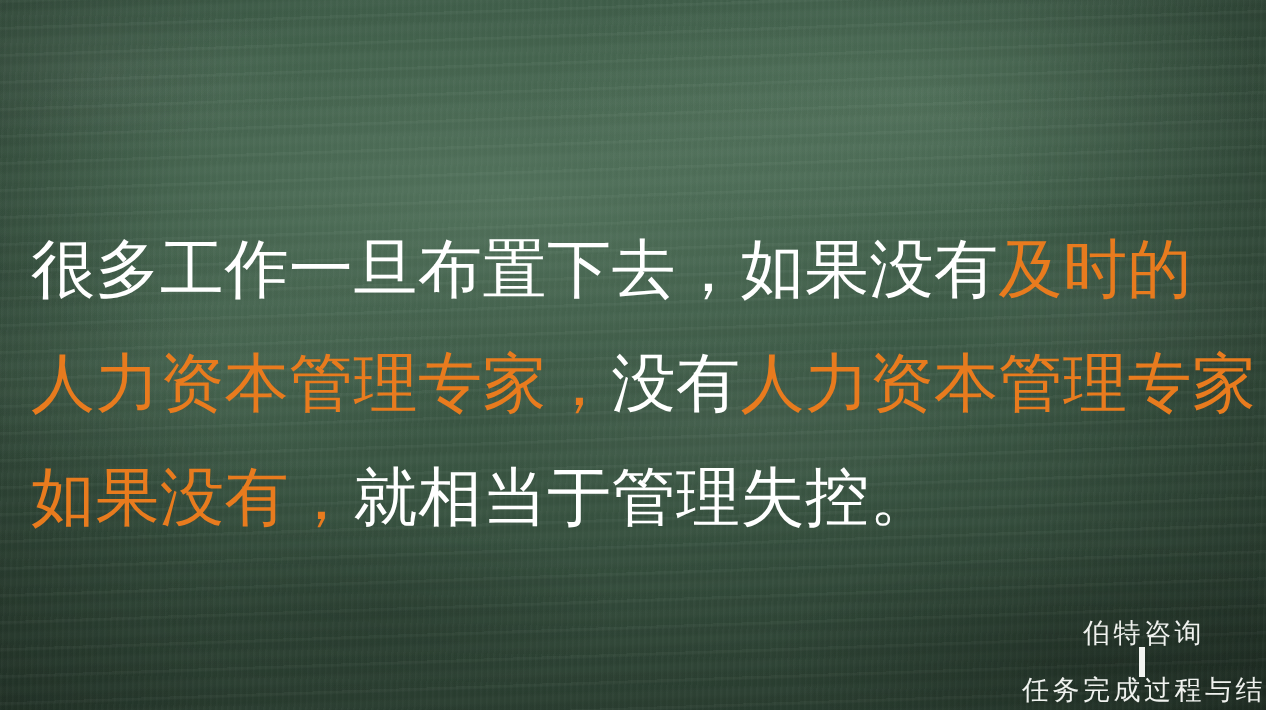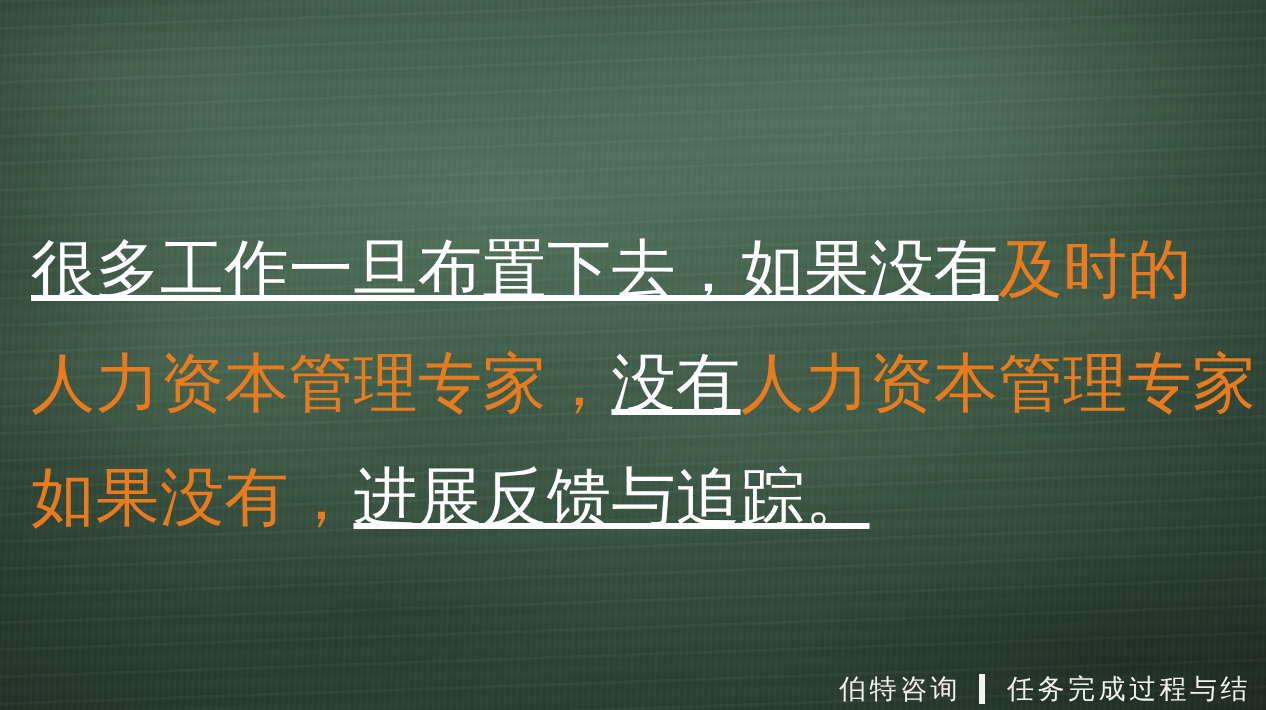--- a/index.html
+++ b/index.html
@@ -70,35 +70,36 @@
   }
 
   .quote-line {
     font-size: 64px;
     line-height: 114px;
     letter-spacing: 0.5px;
     white-space: nowrap;
     font-weight: 400;
   }
 
-  .w { color: #ffffff; text-decoration: underline; }
+  .w { color: #ffffff; }
   .o { color: #e87b1e; }
 
   .footer {
     position: absolute;
-    right: 15px;
+    right: 0;
     bottom: 6px;
     display: flex;
     align-items: center;
     gap: 0;
     color: #f0f2ef;
     font-size: 27px;
     letter-spacing: 3.5px;
     line-height: 1;
     white-space: nowrap;
+    flex-direction: column;
   }
 
   .footer-divider {
     display: inline-block;
     width: 6px;
     height: 30px;
     background: #f2f4f1;
     margin: 0 22px 0 18px;
     flex: none;
   }
@@ -114,21 +115,21 @@
 
     <div class="quote-line">
       <span class="w">很多工作一旦布置下去，如果没有</span><span class="o">及时的</span>
     </div>
 
     <div class="quote-line">
       <span class="o">人力资本管理专家，</span><span class="w">没有</span><span class="o">人力资本管理专家</span>
     </div>
 
     <div class="quote-line">
-      <span class="o">如果没有，</span><span class="w">进展反馈与追踪。</span>
+      <span class="o">如果没有，</span><span class="w">就相当于管理失控。</span>
     </div>
 
   </div>
 
   <div class="footer">
     <span>伯特咨询</span>
     <span class="footer-divider"></span>
     <span>任务完成过程与结</span>
   </div>
 

